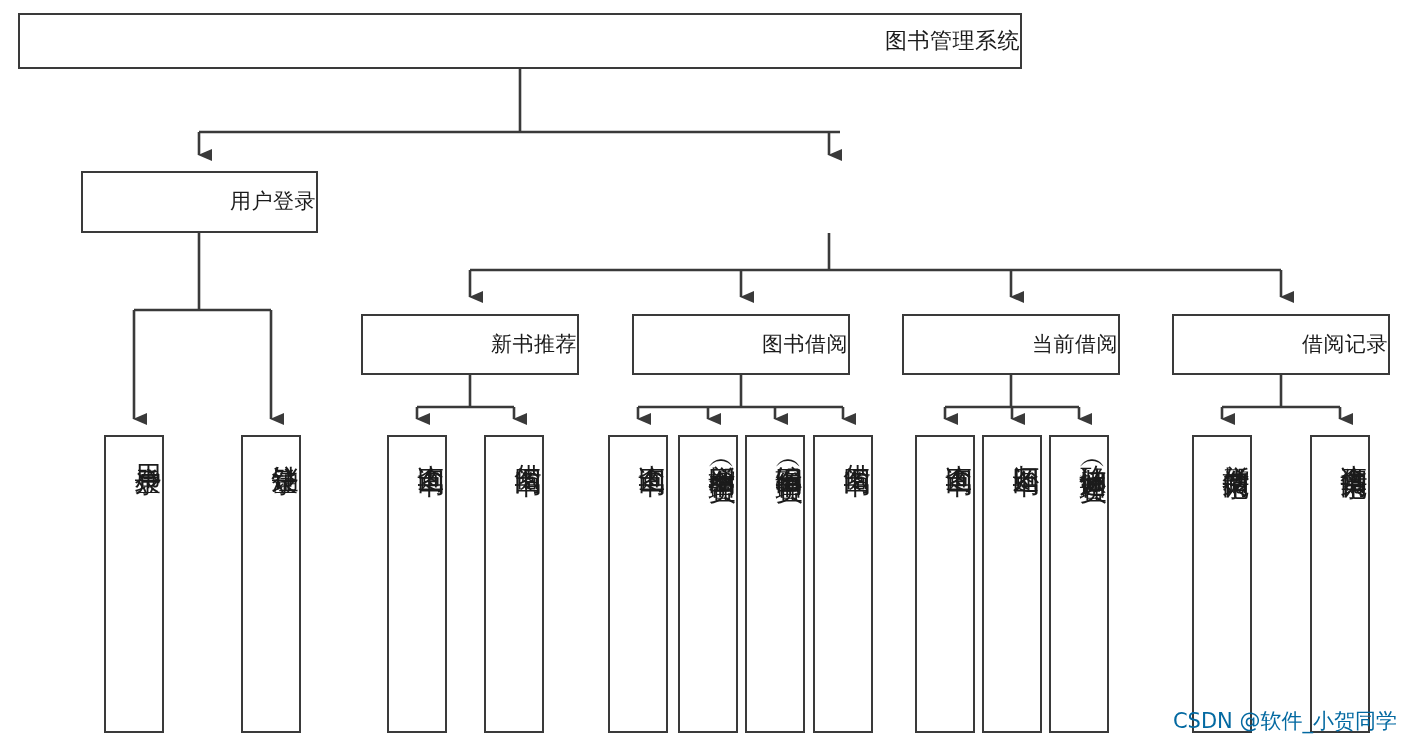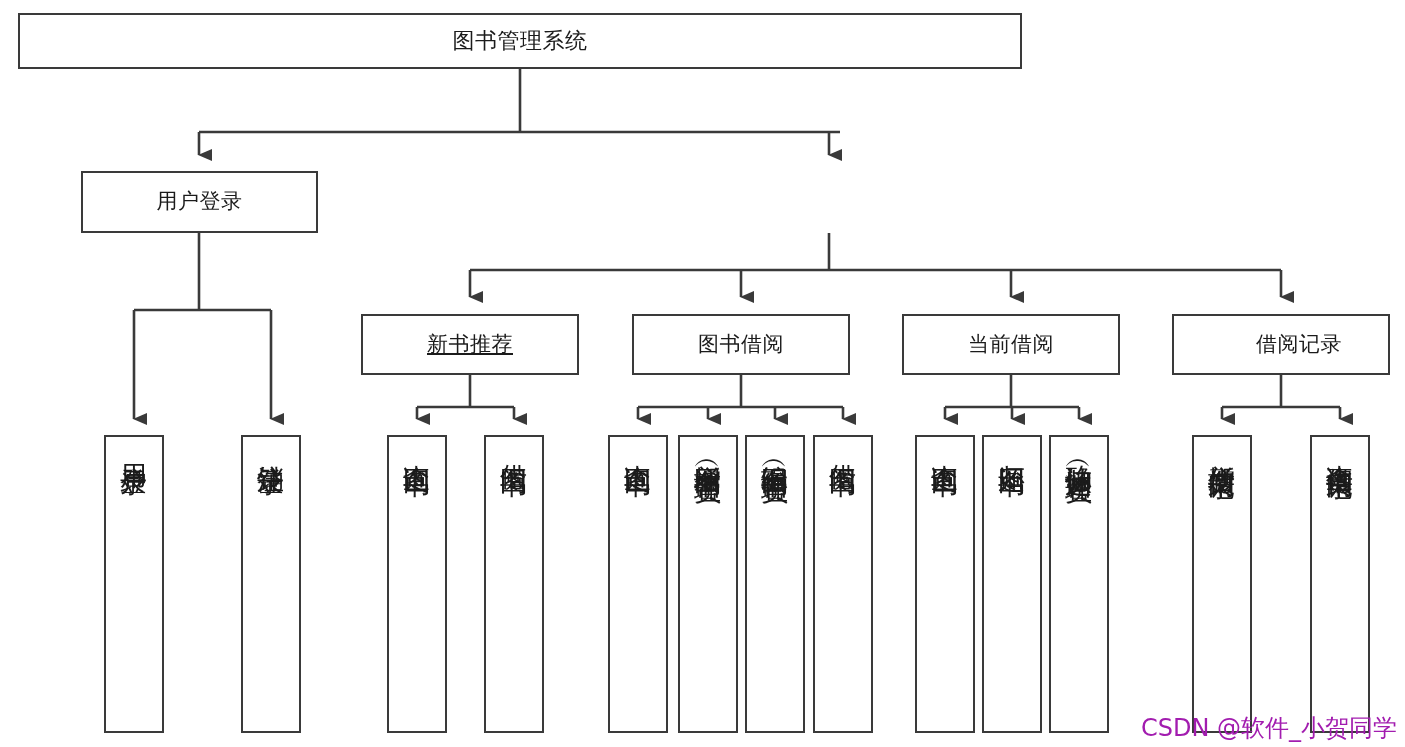--- a/index.html
+++ b/index.html
@@ -25,21 +25,21 @@
     height: 747px;
     pointer-events: none;
   }
   .node {
     position: absolute;
     box-sizing: border-box;
     background: #ffffff;
     border: 2px solid #3a3a3a;
     display: flex;
     align-items: center;
-    justify-content: center;
+    justify-content: flex-end;
     color: #1b1b1b;
   }
   .node .label {
     display: block;
     text-align: center;
     line-height: 1.12;
     letter-spacing: 0.5px;
   }
   
   .node.h .label {
@@ -56,23 +56,23 @@
     writing-mode: vertical-rl;
     text-orientation: upright;
     font-size: 27px;
     line-height: 1.0;
     letter-spacing: 2px;
     white-space: nowrap;
   }
   .watermark {
     position: absolute;
     right: 8px;
-    bottom: 3px;
-    font-size: 24px;
-    color: #a21caf;
+    bottom: 12px;
+    font-size: 21px;
+    color: #0369a1;
     white-space: nowrap;
     font-family: "DejaVu Sans", "Liberation Sans", sans-serif;
   }
 </style>
 </head>
 <body>
 
 <div id="canvas">
 
   <svg id="wires" viewBox="0 0 1405 747" xmlns="http://www.w3.org/2000/svg">
@@ -128,21 +128,21 @@
   </svg>
 
   <div class="node h root" style="left:18px; top:13px; width:1004px; height:56px;">
     <span class="label">图书管理系统</span>
   </div>
 
   <div class="node h" style="left:81px; top:171px; width:237px; height:62px;">
     <span class="label">用户登录</span>
   </div>
 
-  <div class="node h" style="left:361px; top:314px; width:218px; height:61px;text-decoration:underline;">
+  <div class="node h" style="left:361px; top:314px; width:218px; height:61px;">
     <span class="label">新书推荐</span>
   </div>
   <div class="node h" style="left:632px; top:314px; width:218px; height:61px;">
     <span class="label">图书借阅</span>
   </div>
   <div class="node h" style="left:902px; top:314px; width:218px; height:61px;">
     <span class="label">当前借阅</span>
   </div>
   <div class="node h" style="left:1172px; top:314px; width:218px; height:61px;padding-left:36px;">
     <span class="label">借阅记录</span>

